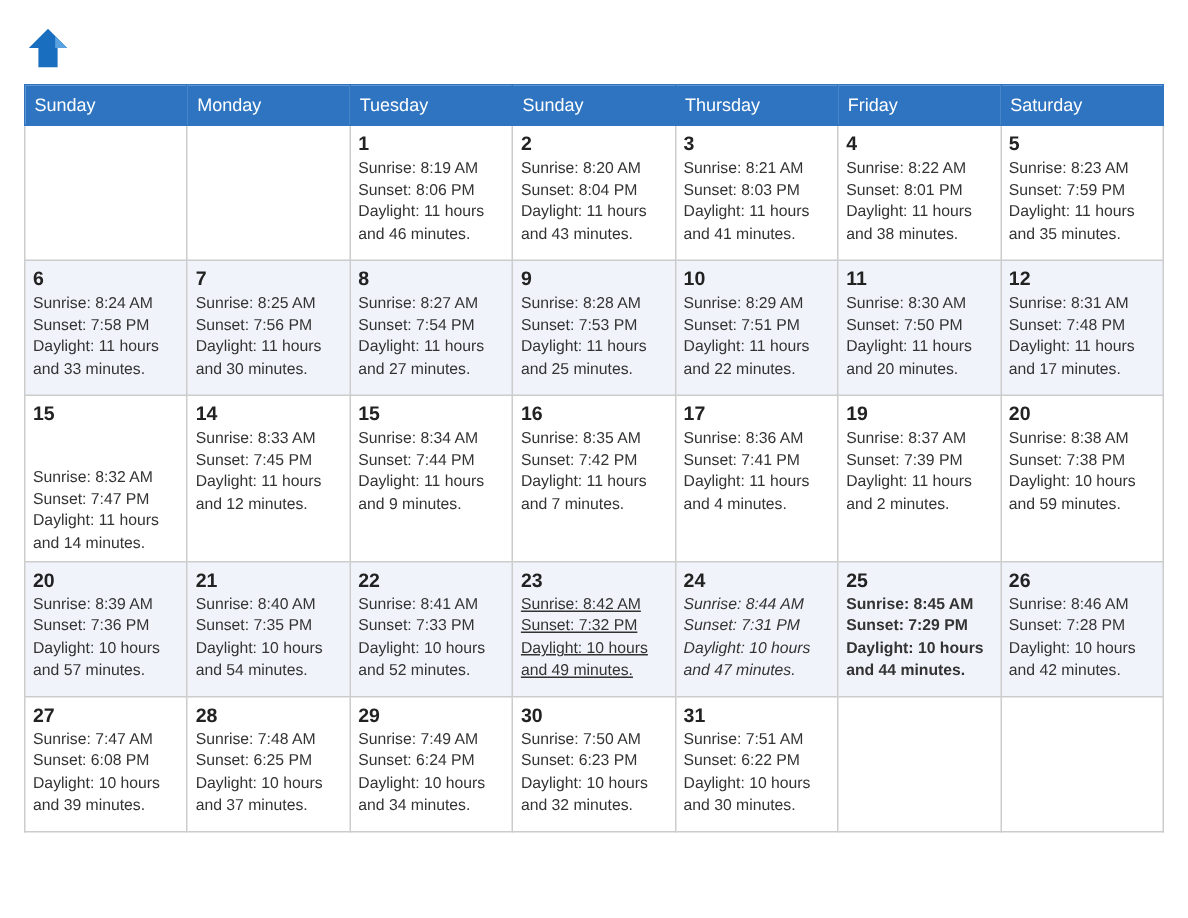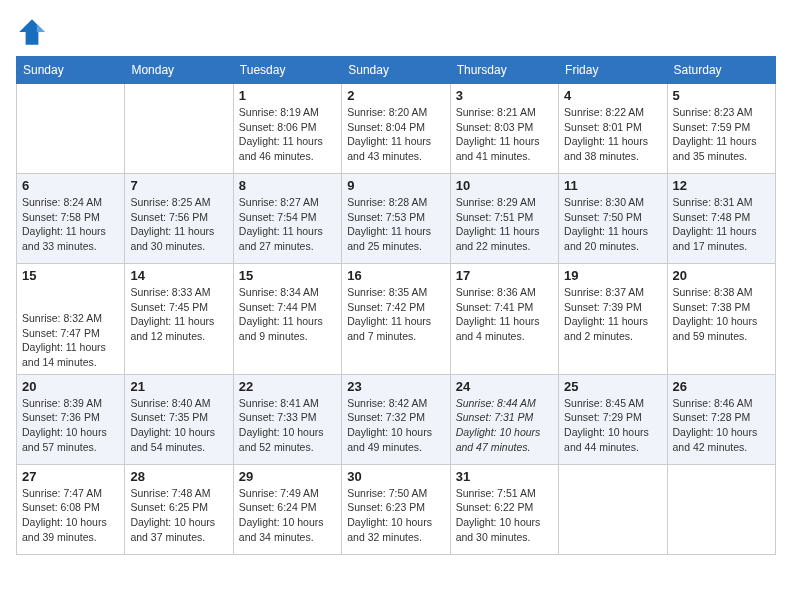--- a/index.html
+++ b/index.html
@@ -256,33 +256,33 @@
 Daylight: 10 hours and 54 minutes.</div>
         </td>
         <td>
           <div class="day-number">22</div>
           <div class="day-info" style="white-space: pre-line;">Sunrise: 8:41 AM
 Sunset: 7:33 PM
 Daylight: 10 hours and 52 minutes.</div>
         </td>
         <td>
           <div class="day-number">23</div>
-          <div class="day-info" style="white-space: pre-line;">Sunrise: 8:42 AM
+          <div class="day-info" style="white-space: pre-line; text-decoration: underline;">Sunrise: 8:42 AM
 Sunset: 7:32 PM
 Daylight: 10 hours and 49 minutes.</div>
         </td>
         <td>
           <div class="day-number">24</div>
           <div class="day-info" style="white-space: pre-line; font-style: italic;">Sunrise: 8:44 AM
 Sunset: 7:31 PM
 Daylight: 10 hours and 47 minutes.</div>
         </td>
         <td>
           <div class="day-number">25</div>
-          <div class="day-info" style="white-space: pre-line;">Sunrise: 8:45 AM
+          <div class="day-info" style="white-space: pre-line; font-weight: bold;">Sunrise: 8:45 AM
 Sunset: 7:29 PM
 Daylight: 10 hours and 44 minutes.</div>
         </td>
         <td>
           <div class="day-number">26</div>
           <div class="day-info" style="white-space: pre-line;">Sunrise: 8:46 AM
 Sunset: 7:28 PM
 Daylight: 10 hours and 42 minutes.</div>
         </td>
       </tr>

